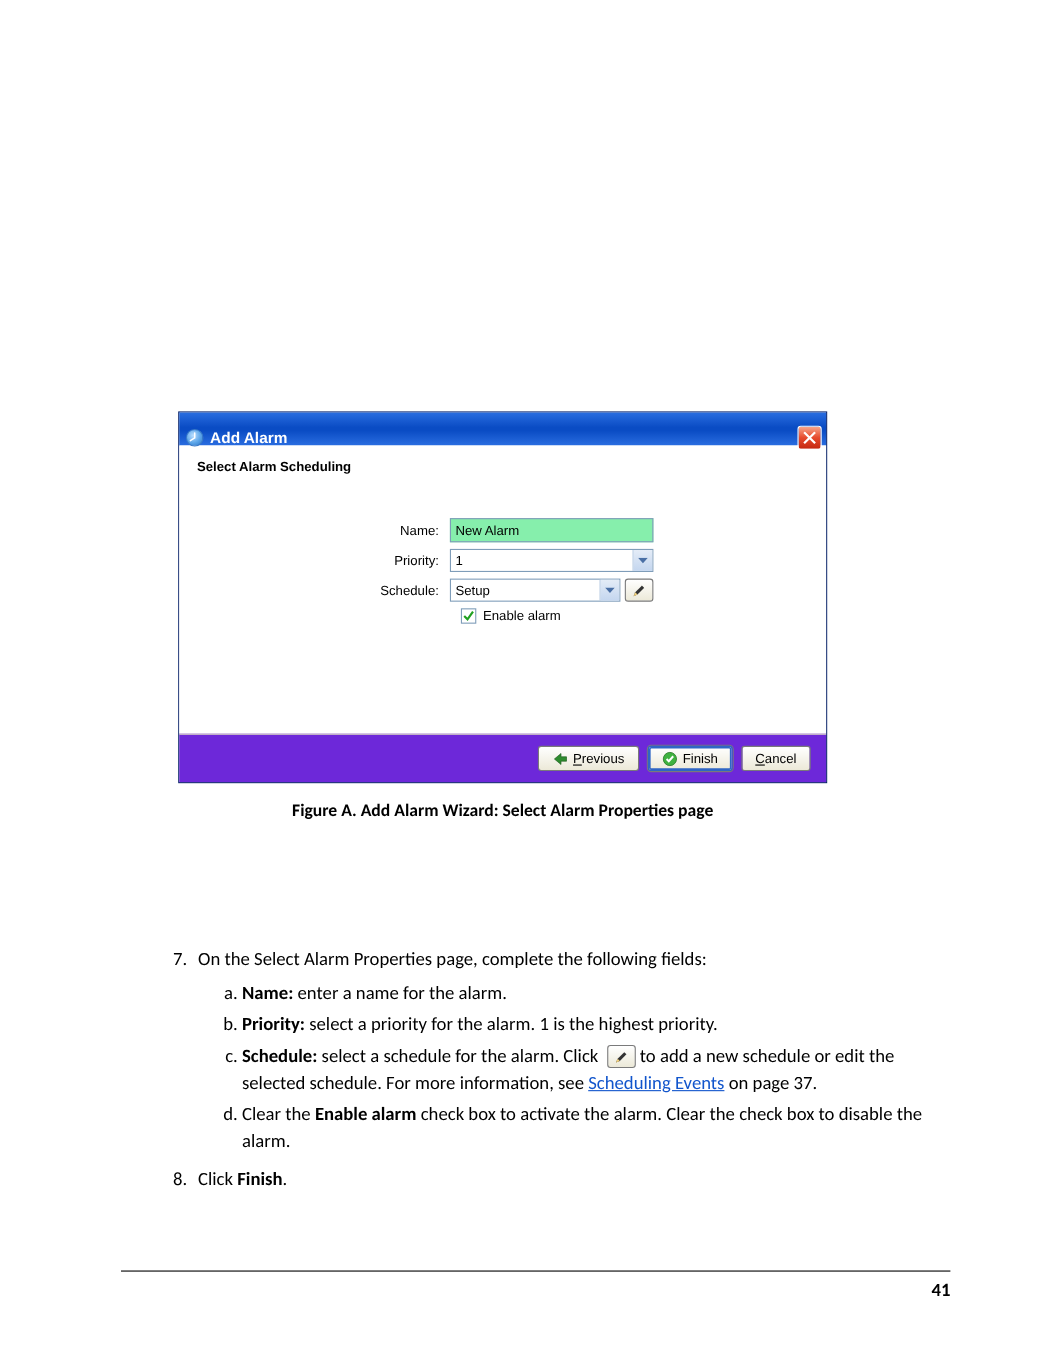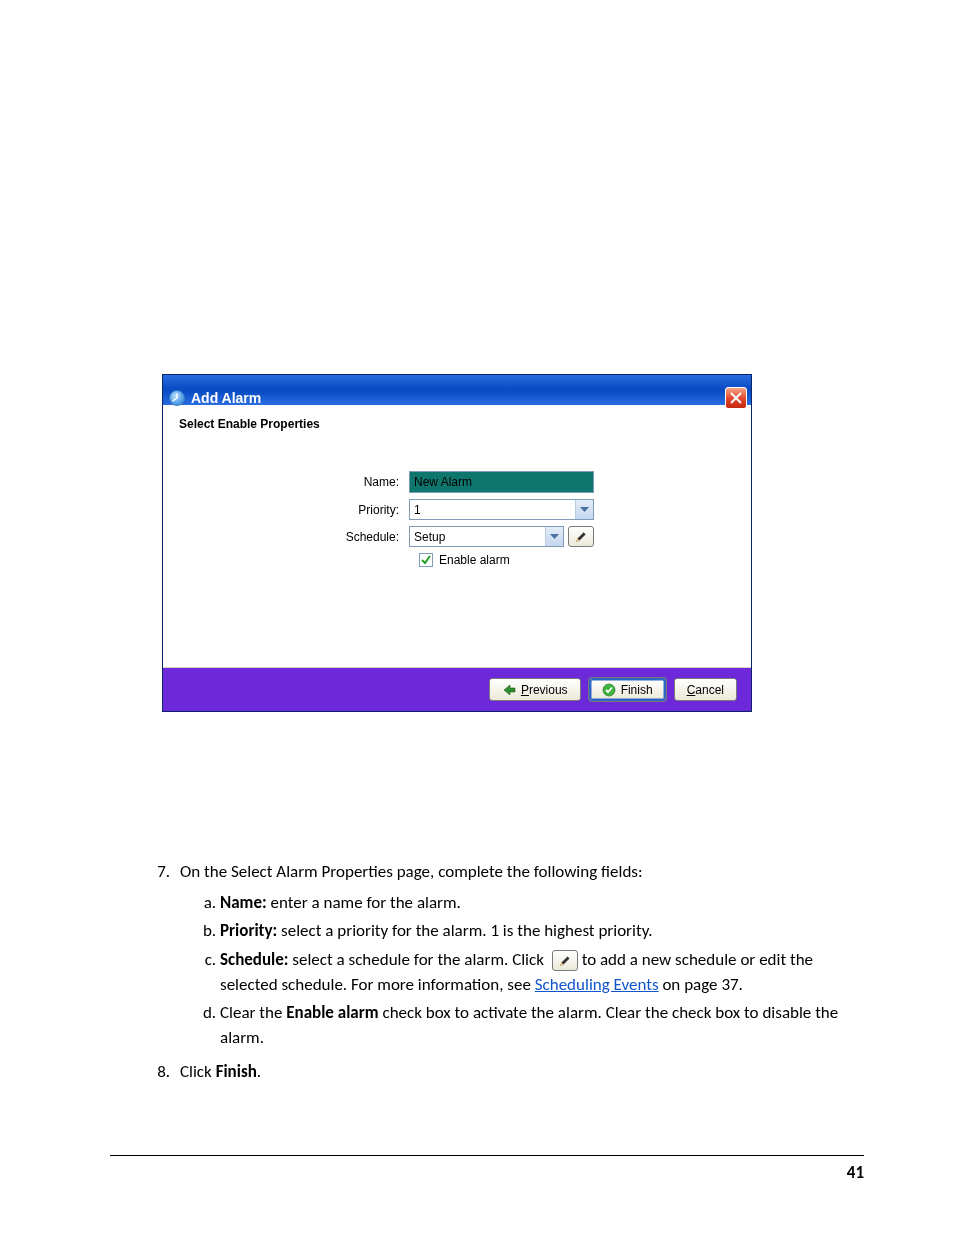--- a/index.html
+++ b/index.html
@@ -96,21 +96,21 @@
     padding-right: 10px;
     font-size: 12px;
     color: #000;
   }
   .text-input {
     border: 1px solid #7f9db9;
     height: 21px;
     padding: 10px 4px;
     font-family: Tahoma, sans-serif;
     font-size: 12px;
-    background: #0f766e;
+    background: #86efac;
   }
   .name-input { width: 185px; }
   .combo {
     border: 1px solid #7f9db9;
     height: 21px;
     background: #fff;
     display: flex;
     align-items: stretch;
   }
   .combo-text {
@@ -244,21 +244,21 @@
         <span>Add Alarm</span>
         <span class="spacer"></span>
         <span class="close-btn">
           <svg viewBox="0 0 12 12">
               <path d="M1 1 L11 11 M11 1 L1 11" stroke="#fff" stroke-width="2"></path>
             </svg>
         </span>
       </div>
 
       <div class="header-pane">
-        <div class="heading">Select Enable Properties</div>
+        <div class="heading">Select Alarm Scheduling</div>
       </div>
 
       <div class="form-area">
         <div class="form-row">
           <div class="form-label">Name:</div>
           <input class="text-input name-input" value="New Alarm" style="">
         </div>
         <div class="form-row">
           <div class="form-label">Priority:</div>
           <div class="combo priority-combo">
@@ -317,20 +317,21 @@
               </svg>
           </span>
           <span>Finish</span>
         </button>
         <button class="xp-button">
           <span><span class="u">C</span><span>ancel</span></span>
         </button>
       </div>
     </div>
 
+    <div class="figure-caption">Figure A.  Add Alarm Wizard: Select Alarm Properties page</div>
   </div>
 
   <div class="body-copy">
     <ol class="ol" start="7">
       <li>
         <span>On the Select Alarm Properties page, complete the following fields:</span>
         <ol>
           <li>
             <b>Name:</b><span> enter a name for the alarm.</span>
           </li>

